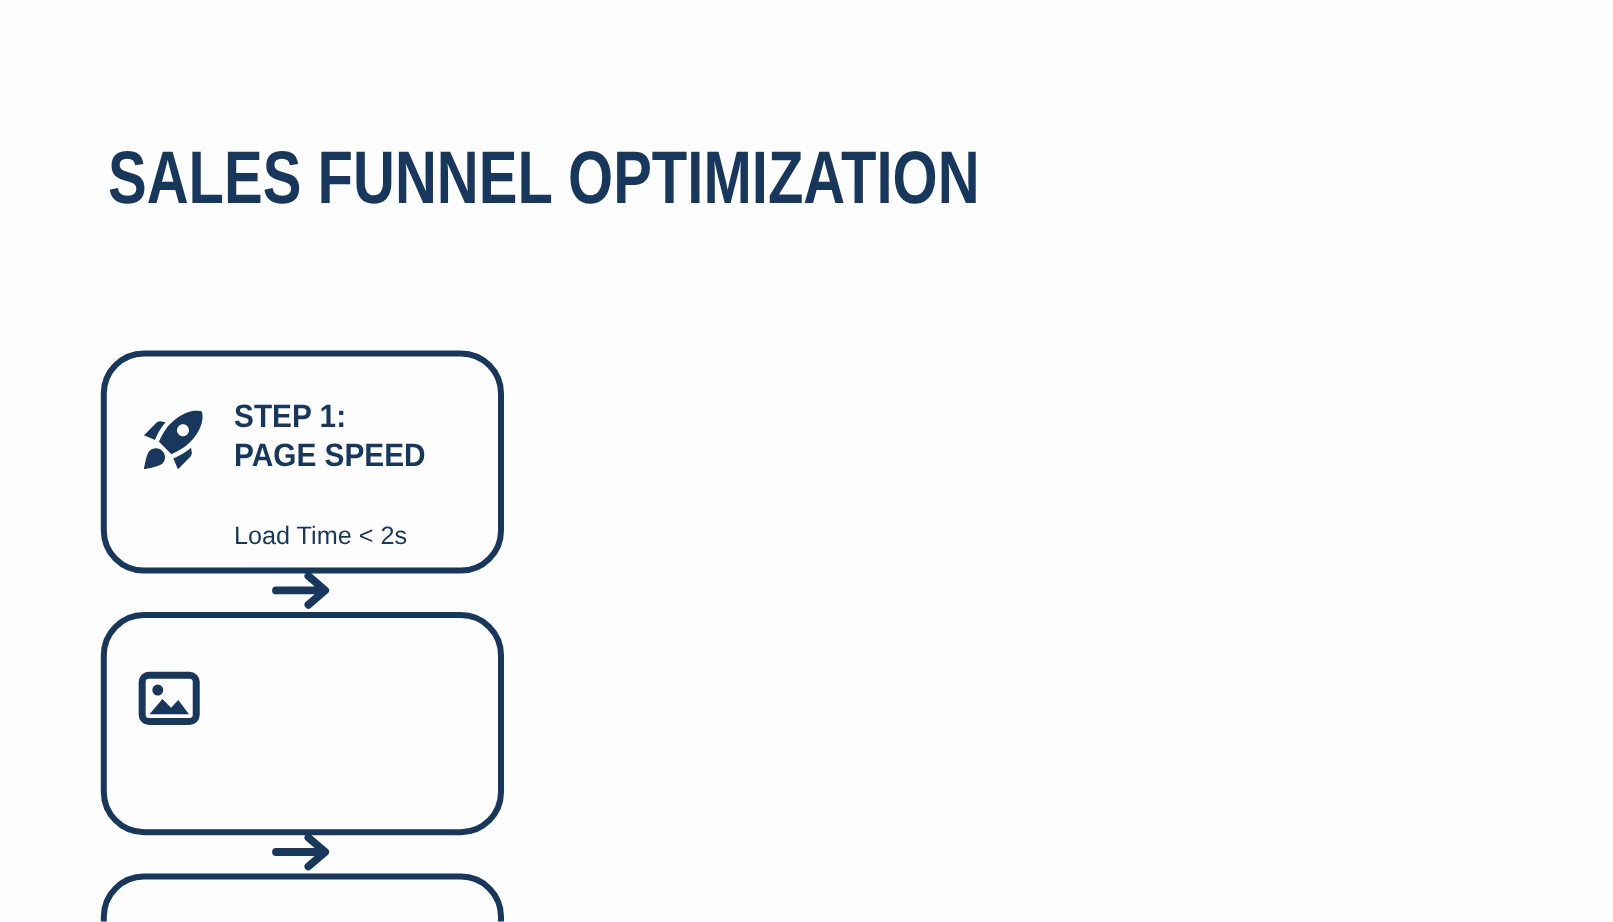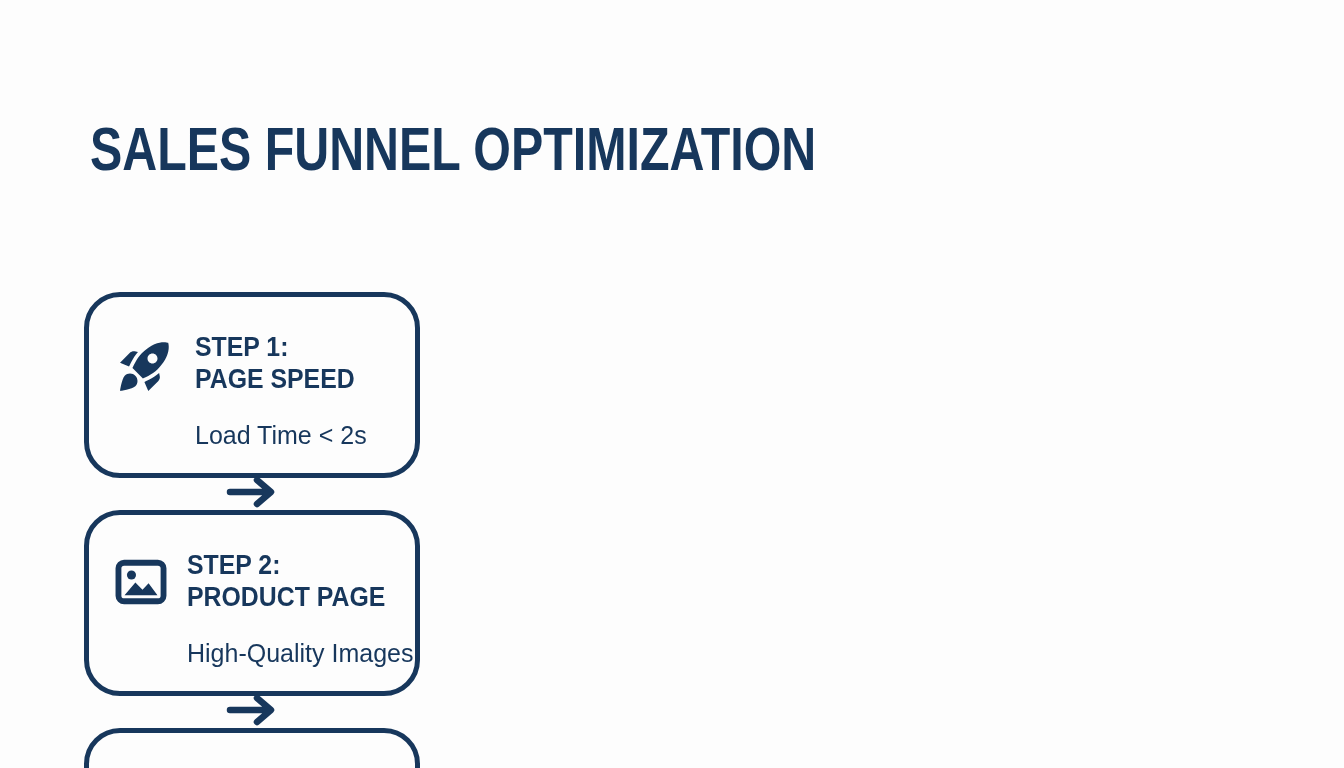--- a/index.html
+++ b/index.html
@@ -47,22 +47,22 @@
 
   .step-heading{
     font-weight:700;
     font-size:27px;line-height:32px;
     transform:scaleX(0.92);
     transform-origin:left top;
     white-space:nowrap;
     color:var(--accent);
   }
   .step-desc{
-    margin-top:28px;
-    font-size:25px;line-height:24px;
+    margin-top:40px;
+    font-size:21px;line-height:24px;
     font-weight:400;
     white-space:nowrap;
     color:var(--accent);
   }
   .icon-right .icon-cell{margin-top:5px;}
   .icon-left .icon-cell{margin-top:5px;}
 
   .connector{
     flex:0 0 auto;
     width:92px;
@@ -103,27 +103,20 @@
     </span>
 
     <div class="step-box icon-left">
       <span class="icon-cell" style="margin-top:10px;">
         <svg width="52" height="46" viewBox="0 0 24 21" aria-hidden="true">
           <rect x="1.6" y="1.6" width="20.8" height="17.8" rx="2.6" fill="none" stroke="#17375c" stroke-width="2.7"></rect>
           <circle cx="7.6" cy="7.3" r="2.1" fill="#17375c"></circle>
           <path d="M4.4 16.6 L9.4 10.7 L12.7 14.1 L15.5 11.1 L19.6 16.6 Z" fill="#17375c"></path>
         </svg>
       </span>
-      <div class="text-cell">
-        <div class="step-heading">
-          <div>STEP 2:</div>
-          <div>PRODUCT PAGE</div>
-        </div>
-        <div class="step-desc">High-Quality Images</div>
-      </div>
     </div>
 
     <span class="connector">
       <svg width="52" height="36" viewBox="0 0 52 36" aria-hidden="true">
         <path d="M4 18 L44 18 M31 6 L45 18 L31 30" fill="none" stroke="#17375c" stroke-width="6.5" stroke-linecap="round" stroke-linejoin="round"></path>
       </svg>
     </span>
 
     <div class="step-box icon-right">
       <span class="icon-cell">

